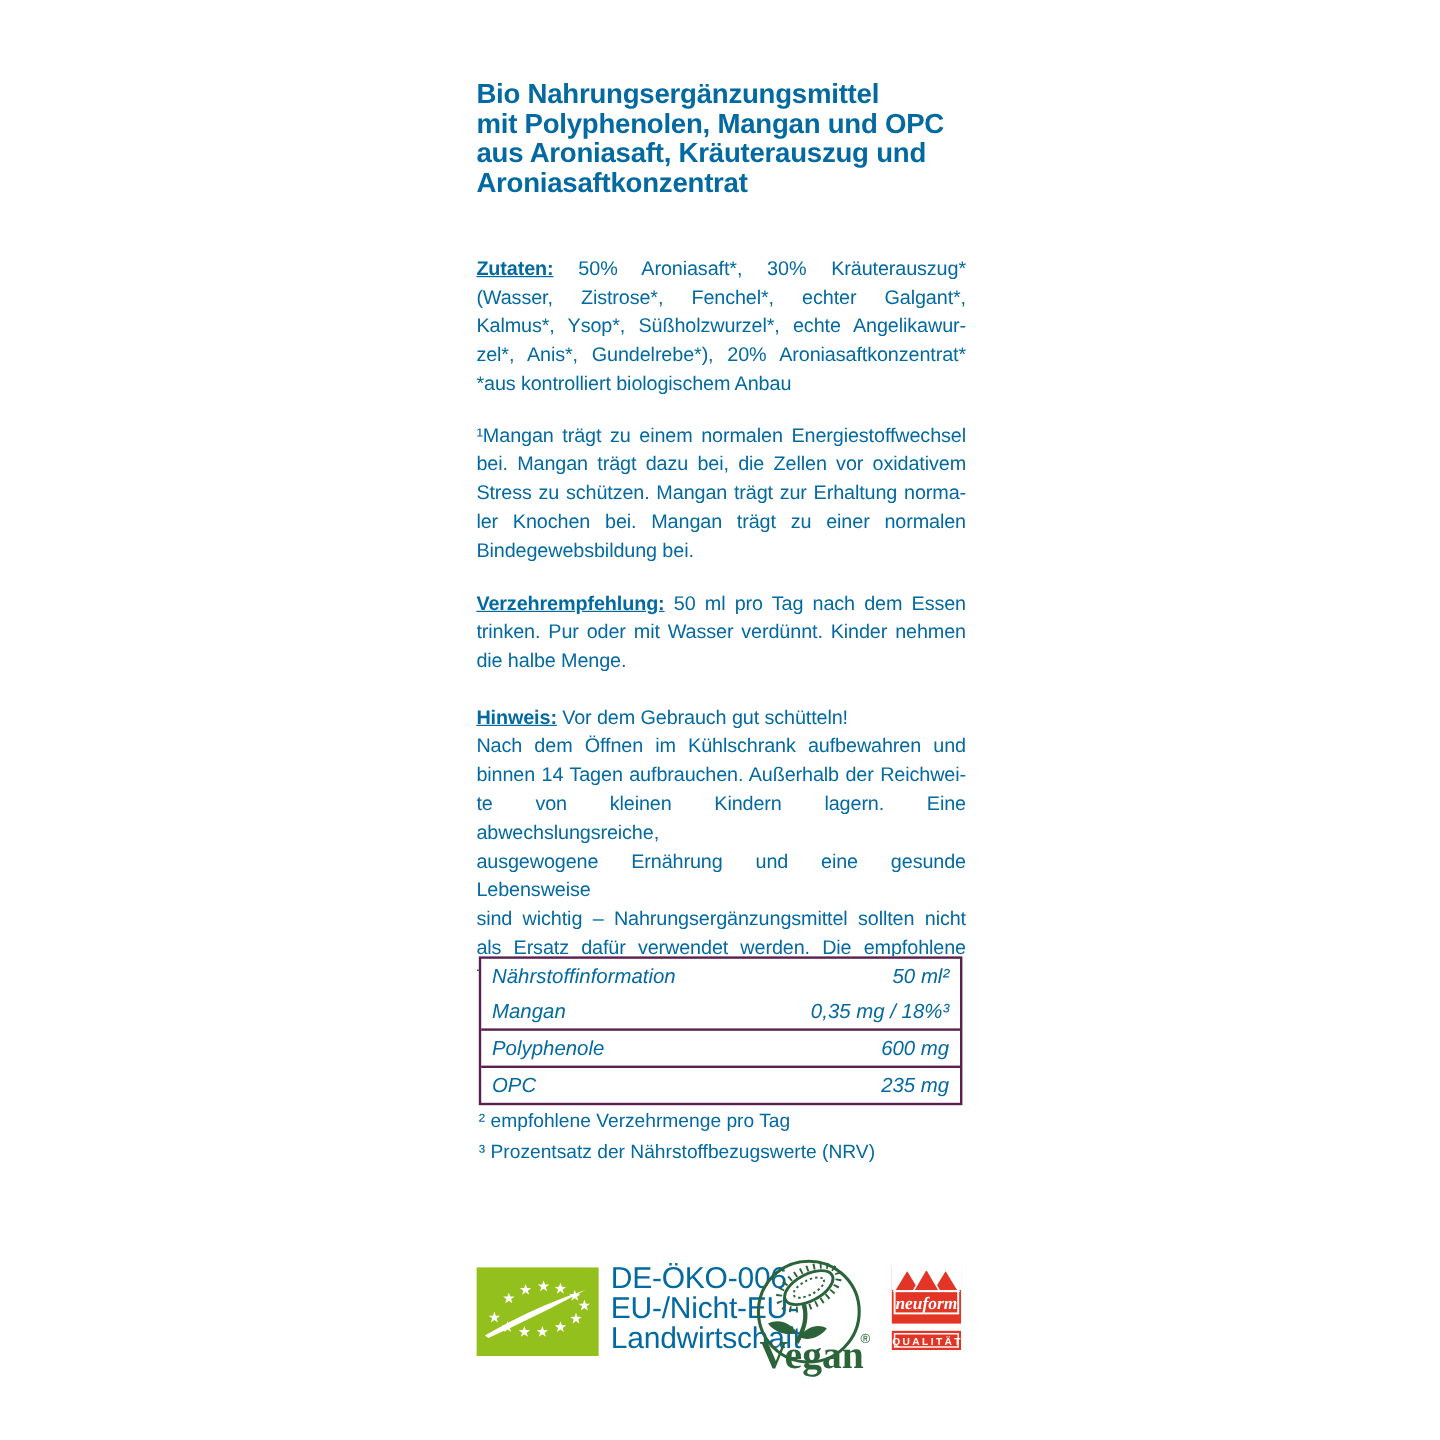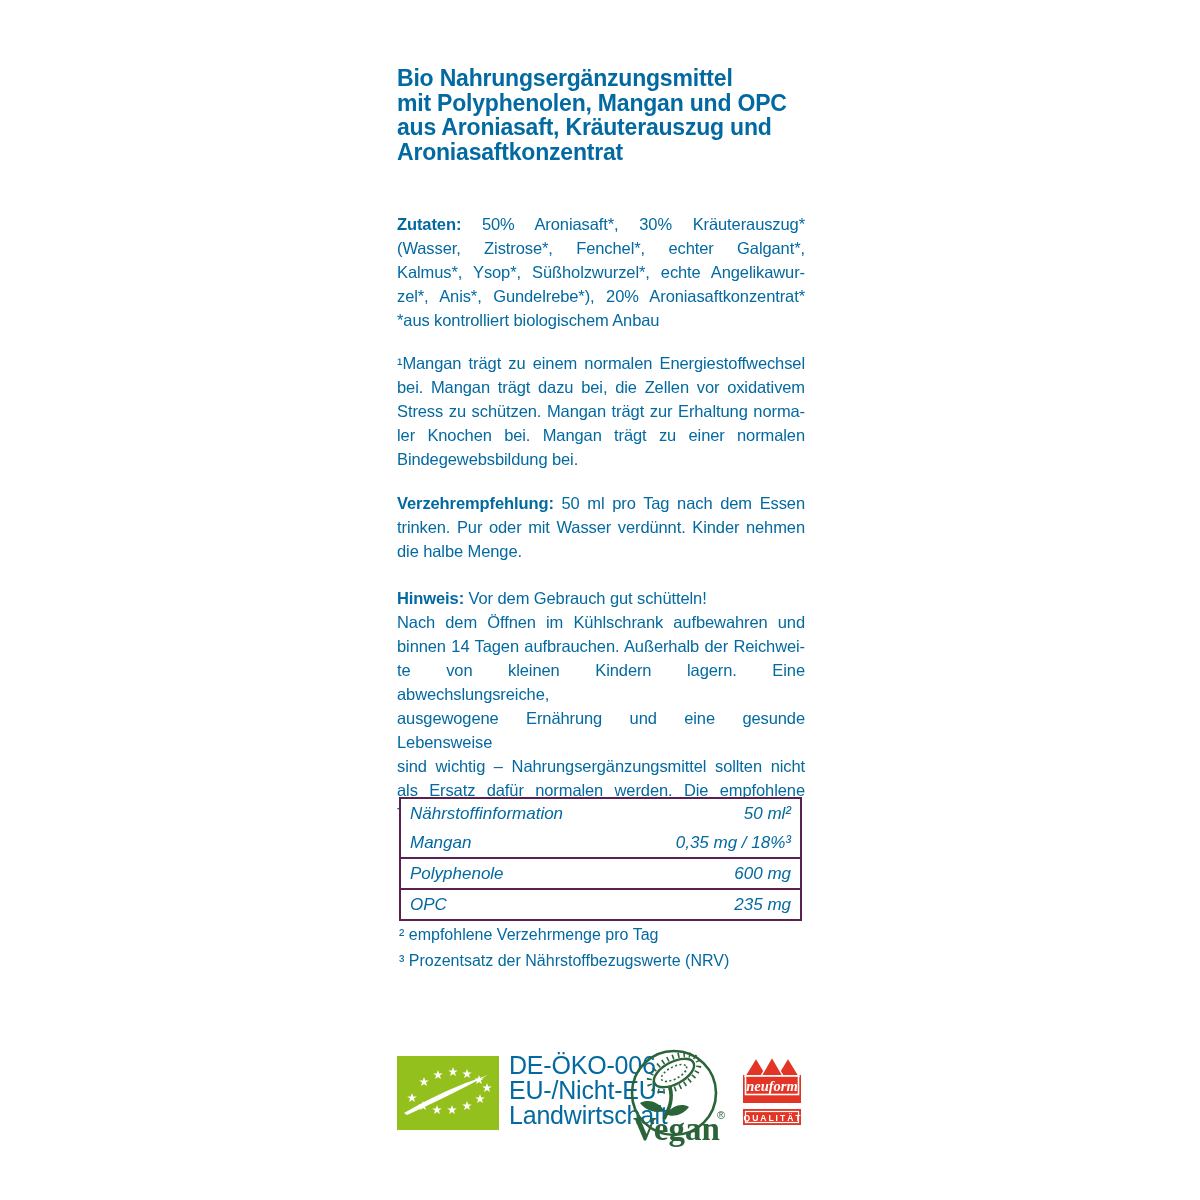--- a/index.html
+++ b/index.html
@@ -10,21 +10,21 @@
   .abs { position:absolute; }
   .col { left:397px; width:408px; }
   .title-block { top:66px; font-size:23px; font-weight:bold; line-height:24.5px; letter-spacing:-0.2px; }
   .body-block { font-size:16.5px; line-height:24px; letter-spacing:-0.1px; }
   .zutaten  { top:212px; }
   .mangan   { top:351px; }
   .verzehr  { top:491px; }
   .hinweis  { top:586px; }
   .jl { text-align:justify; text-align-last:justify; -moz-text-align-last:justify; }
   .ll { text-align:left; text-align-last:left; }
-  b { font-weight:bold; }
+  b { font-weight:bold;text-decoration:underline; }
 
   .ntable {
     left:399px; top:797px; width:381px;
     border:2px solid #5a2150; font-size:17px;
     padding:0 9px; background:#fff;font-style:italic;
   }
   .trow { display:flex; justify-content:space-between; align-items:center; height:29px;
           margin:0 -9px; padding:0 9px; }
   .trow.sep { border-top:2px solid #5a2150;align-items:center; }
   .trow .lab { text-align:left; }
@@ -73,21 +73,21 @@
     <div class="ll">die halbe Menge.</div>
   </div>
 
   <div class="abs col body-block hinweis">
     <div class="ll"><b>Hinweis:</b> <span>Vor dem Gebrauch gut schütteln!</span></div>
     <div class="jl">Nach dem Öffnen im Kühlschrank aufbewahren und</div>
     <div class="jl">binnen 14 Tagen aufbrauchen. Außerhalb der Reichwei-</div>
     <div class="jl">te von kleinen Kindern lagern. Eine abwechslungsreiche,</div>
     <div class="jl">ausgewogene Ernährung und eine gesunde Lebensweise</div>
     <div class="jl">sind wichtig – Nahrungsergänzungsmittel sollten nicht</div>
-    <div class="jl">als Ersatz dafür normalen werden. Die empfohlene</div>
+    <div class="jl">als Ersatz dafür verwendet werden. Die empfohlene</div>
     <div class="ll">Tagesverzehrmenge darf nicht überschritten werden.</div>
   </div>
 
   <div class="abs ntable">
     <div class="trow">
       <span class="lab">Nährstoffinformation</span>
       <span class="val">50 ml²</span>
     </div>
     <div class="trow">
       <span class="lab">Mangan</span>

